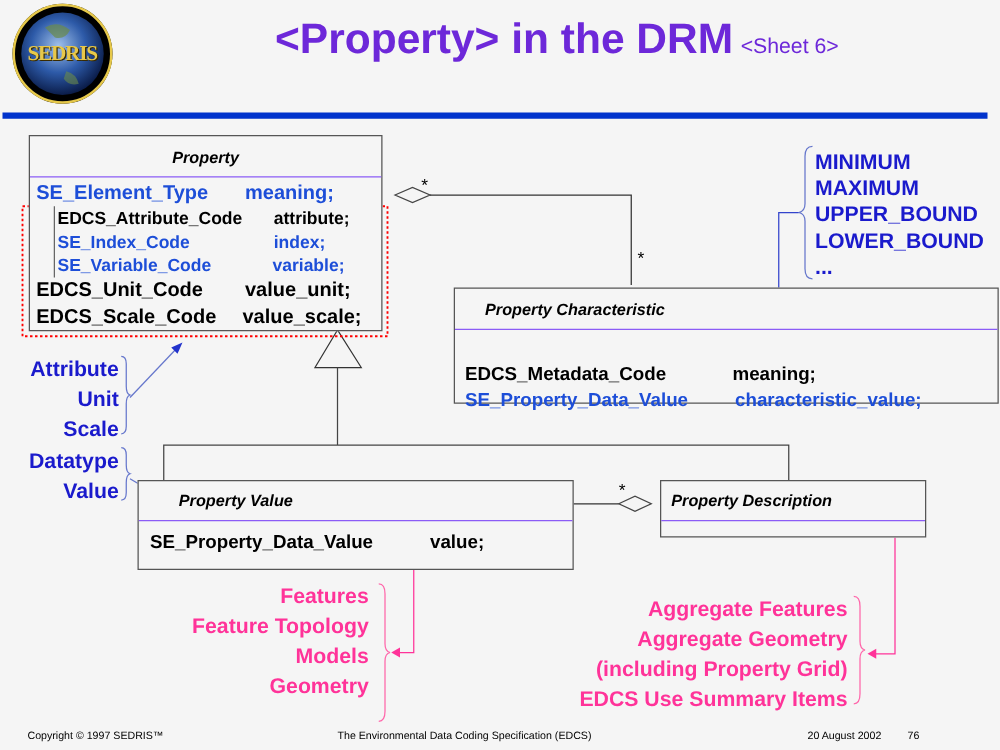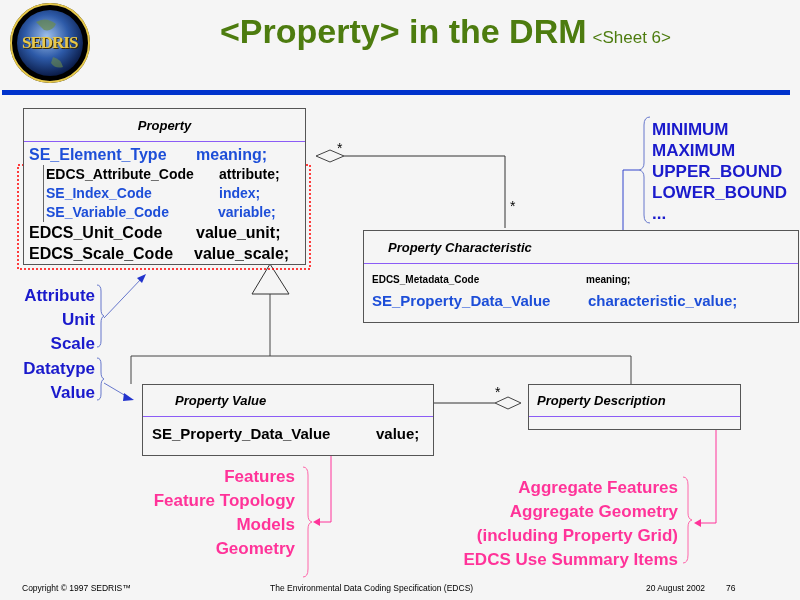--- a/index.html
+++ b/index.html
@@ -4,21 +4,21 @@
 <style>
   html, body { margin: 0; padding: 0; }
   body {
     width: 800px; height: 600px; position: relative; overflow: hidden;
     background: #f5f5f5;
     font-family: "Liberation Sans", sans-serif;
   }
   .abs { position: absolute; }
   svg.lines { position: absolute; left: 0; top: 0; width: 800px; height: 600px; pointer-events: none; }
   .title {
-    position: absolute; left: 220px; top: 12px; font-size: 34px; font-weight: bold; color: #4d7c0f; white-space: nowrap;
+    position: absolute; left: 220px; top: 12px; font-size: 34px; font-weight: bold; color: #6d28d9; white-space: nowrap;
   }
   .title .sheet { font-size: 17px; font-weight: normal; margin-left: 6px; }
   .rule { position: absolute; left: 2px; top: 90px; width: 788px; height: 5px; background: #0033cc; }
   .logo { position: absolute; left: 8px; top: 2px; width: 84px; height: 82px; }
   .logo-text { position: absolute; left: 14px; top: 31px; font-family: "Liberation Serif", serif; font-weight: bold; font-size: 17px; color: #e8c84a; letter-spacing: -1px; text-shadow: 1px 1px 0 #3a2b00; }
 
   .box { position: absolute; border: 1px solid #555; background: #f5f5f5; box-sizing: border-box; }
   .box .hdr { font-weight: bold; font-size: 13px; color: #000; border-bottom: 1px solid #8b5cf6; box-sizing: border-box; white-space: nowrap; font-style: italic; }
   .box .body { font-weight: bold; font-size: 15px; white-space: nowrap; }
   .blue { color: #1d4ed8; }
@@ -124,32 +124,32 @@
     <div class="row black" style="font-size:16px;">
       <span style="left:5px;">EDCS_Scale_Code</span>
       <span style="left:170px;">value_scale;</span>
     </div>
   </div>
 </div>
 
 <div class="box" style="left:363px;top:230px;width:436px;height:93px;">
   <div class="hdr" style="height:33px;line-height:33px;padding-left:24px;">Property Characteristic</div>
   <div class="body" style="padding-top:5px;">
-    <div class="row black" style="font-size:10px;">
+    <div class="row black" style="font-size:15px;margin-top:20px;">
       <span style="left:8px;">EDCS_Metadata_Code</span>
       <span style="left:222px;">meaning;</span>
     </div>
     <div class="row blue" style="font-size:15px;">
       <span style="left:8px;">SE_Property_Data_Value</span>
       <span style="left:224px;">characteristic_value;</span>
     </div>
   </div>
 </div>
 
-<div class="box" style="left:110px;top:384px;width:292px;height:72px;margin-left:32px;">
+<div class="box" style="left:110px;top:384px;width:349px;height:72px;">
   <div class="hdr" style="height:32px;line-height:32px;padding-left:32px;">Property Value</div>
   <div class="body" style="padding-top:6px;">
     <div class="row black" style="font-size:15px;">
       <span style="left:9px;">SE_Property_Data_Value</span>
       <span style="left:233px;">value;</span>
     </div>
   </div>
 </div>
 
 <div class="box" style="left:528px;top:384px;width:213px;height:46px;">

